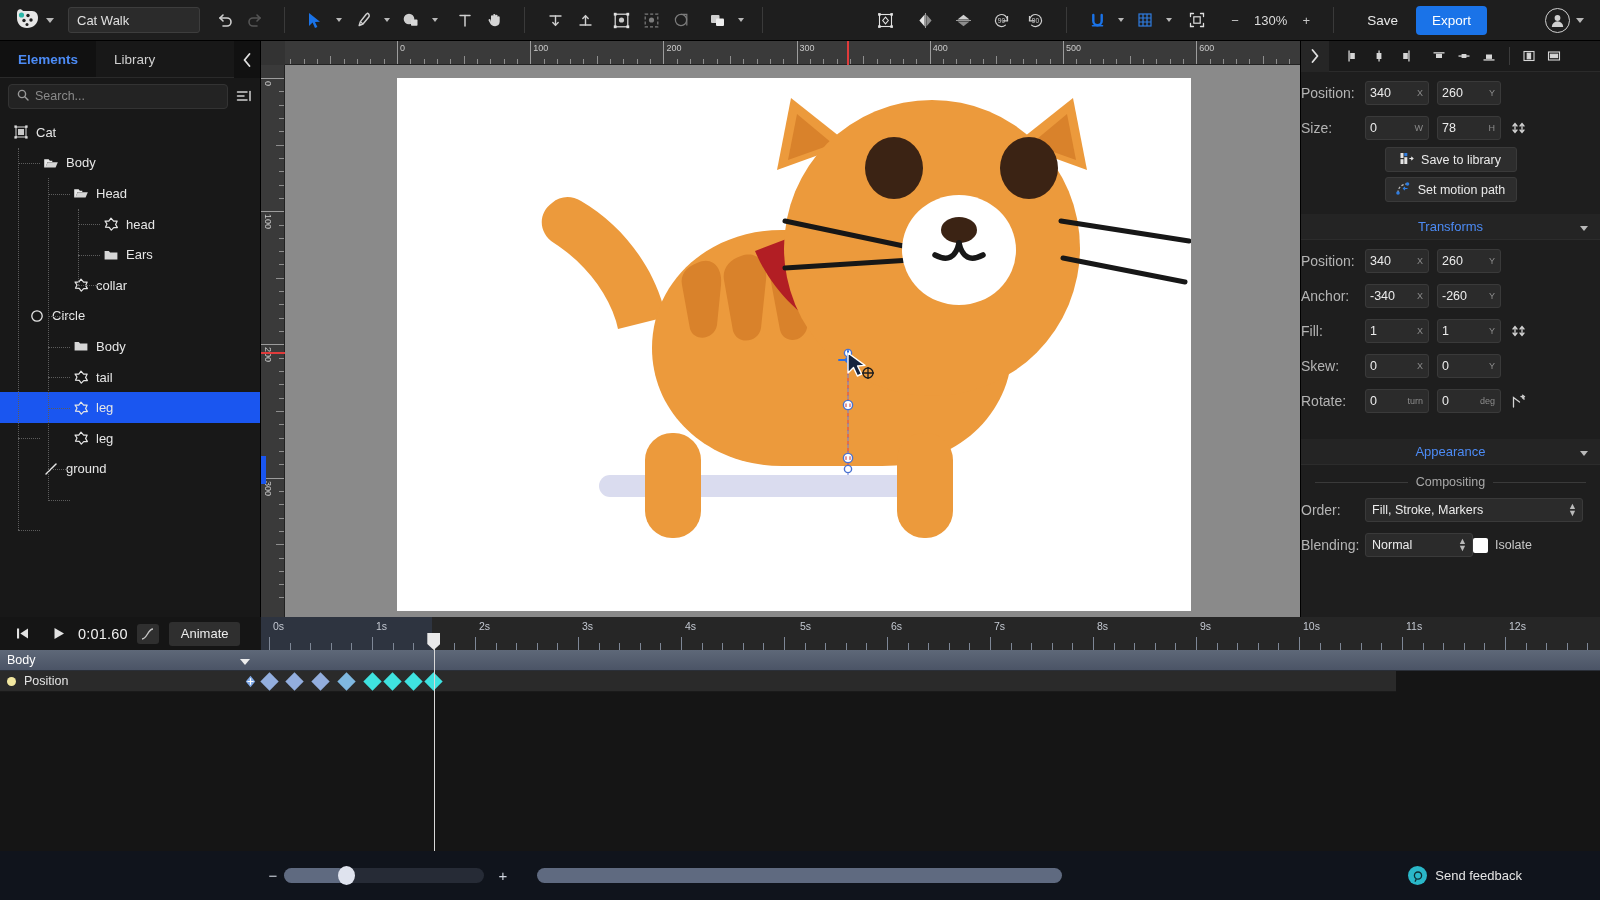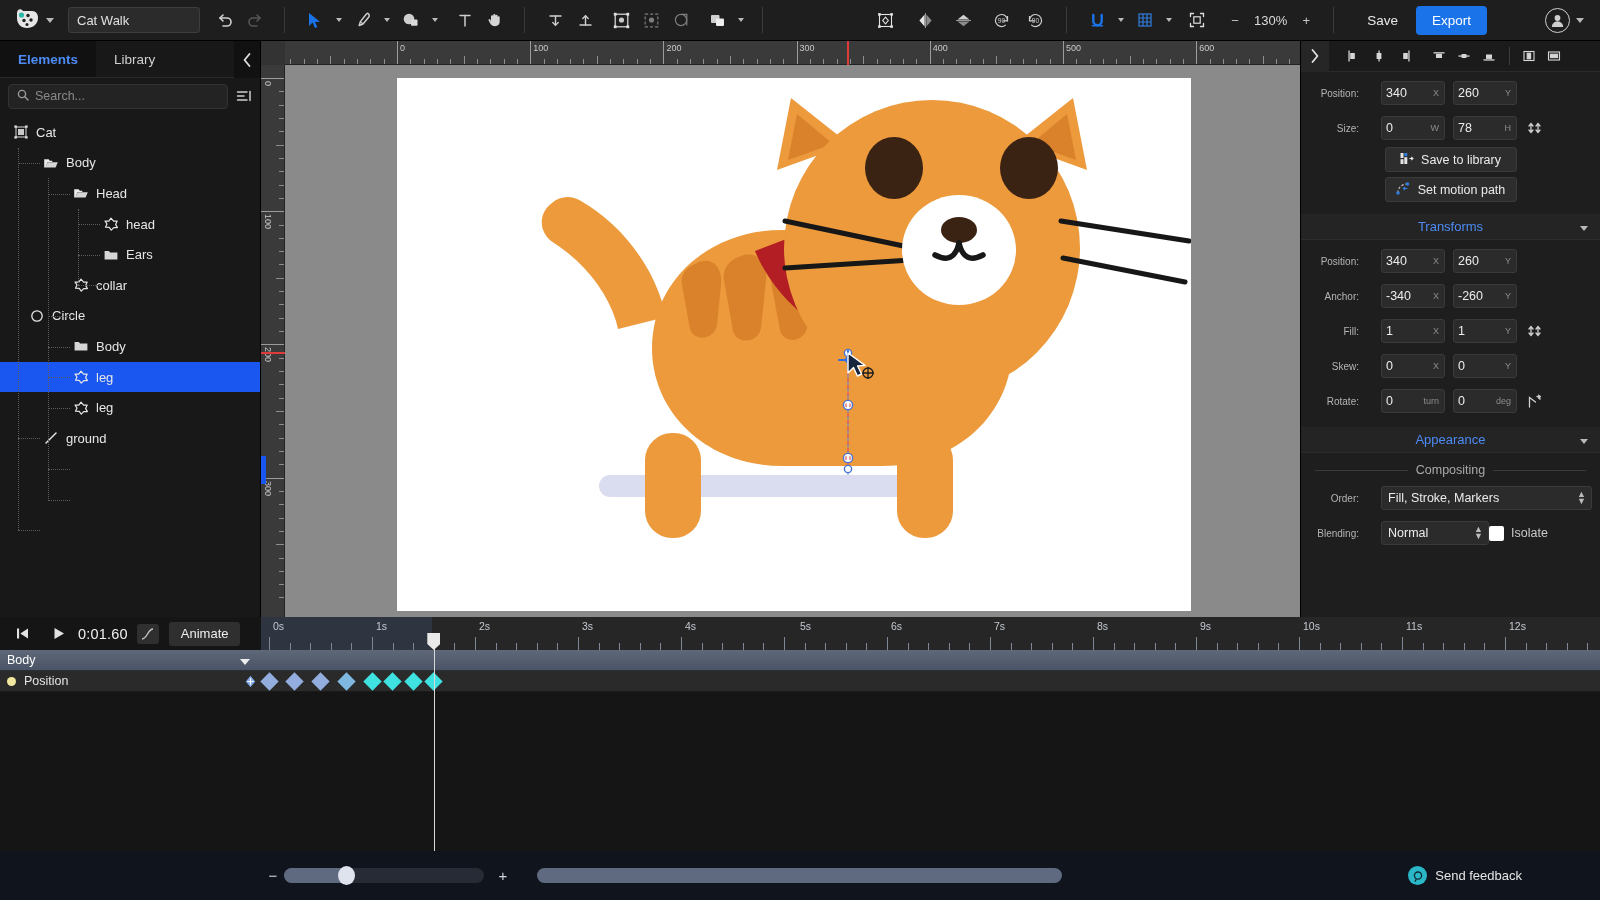--- a/index.html
+++ b/index.html
@@ -103,21 +103,21 @@
   .rp-expand { width:28px; height:31px; display:flex; align-items:center; justify-content:center; background:#262626; cursor:pointer; color:#ddd; font-size:15px; }
   .al-btn { width:25px;height:27px; display:flex;align-items:center;justify-content:center; cursor:pointer; }
   .al-sep { width:1px;height:18px;background:#3c3c3c;margin:0 6px; }
   .sec-head {
     height:26px; display:flex; align-items:center; justify-content:center; position:relative;
     background:#242424; color:#4c8bf5; font-size:13px; border-bottom:1px solid #2c2c2c;
     cursor:pointer;
   }
   .sec-head .sc { position:absolute; right:12px; }
   .prow { display:flex; align-items:center; height:28px; margin-top:7px; padding-right:8px; }
-  .plabel { width:58px; text-align:right; font-size:10px; color:#b4b4b4; margin-right:22px; flex:0 0 auto;}
+  .plabel { width:58px; text-align:left; font-size:14px; color:#b4b4b4; margin-right:6px; flex:0 0 auto;}
   .field {
     position:relative; width:64px; height:24px; background:#2b2b2b; border:1px solid #3a3a3a;
     border-radius:3px; display:flex; align-items:center; padding:0 4px; margin-right:8px;
   }
   .field input {
     width:100%; background:transparent; border:none; outline:none; color:#ececec; font-size:12.5px;
     font-family:"Liberation Sans", sans-serif;
   }
   .field .unit { position:absolute; right:5px; font-size:9px; color:#8c8c8c; }
   .linkicon { width:18px; display:flex; align-items:center; justify-content:center; color:#d2d2d2; cursor:pointer; }
@@ -150,21 +150,21 @@
     font-size:13px; color:#ededed; display:flex; align-items:center; cursor:pointer;
   }
   .trk-group {
     position:absolute; top:33px; left:0; width:1600px; height:21px;
     background:linear-gradient(#5e6878,#4b5466); display:flex; align-items:center;
     border-bottom:1px solid #2a2f38;
   }
   .trk-group .lbl { font-size:12.5px; color:#fff; padding-left:7px; }
   .trk-group .gc { position:absolute; left:240px; }
   .trk-prop {
-    position:absolute; top:54px; left:0; width:1600px; height:21px; background:#2a2a2a;
+    position:absolute; top:54px; left:0; width:1396px; height:21px; background:#2a2a2a;
     display:flex; align-items:center; border-bottom:1px solid #1a1a1a;text-align:center;
   }
   .dot-y { width:9px;height:9px;border-radius:50%;background:#f2e7a0; margin-left:7px; }
   .trk-prop .lbl { font-size:12.5px; color:#e3e3e3; padding-left:8px; }
   .kf { position:absolute; width:13px; height:13px; transform:rotate(45deg); }
   .playhead { position:absolute; width:1px; background:#d8d8d8; }
   .ph-head { position:absolute; width:13px;height:17px; background:#e9e9e9; }
 
   
   .bottombar { position:absolute; top:851px; left:0; width:1600px; height:49px; background:#10141c; display:flex; align-items:center; }
@@ -485,20 +485,28 @@
           </span>
           <span>Circle</span>
         </div>
         <div class="trow" style="padding-left: 72px;">
           <span class="tw-icon">
             <svg width="16" height="16" viewBox="0 0 16 16">
               <path d="M1.6 12.6 V4 h4.2 l1.3 1.5 h7.3 v7.1 Z" fill="#d6d6d6"></path>
             </svg>
           </span>
           <span>Body</span>
+        </div>
+        <div class="trow" style="padding-left: 72px;">
+          <span class="tw-icon">
+            <svg width="16" height="16" viewBox="0 0 16 16">
+              <path d="M8 2.2 L10.6 5.1 L14.2 5 L12.6 8.4 L14.4 11.6 L10.7 11.6 L8.3 14.2 L6.2 11.4 L2.5 11.2 L4 8 L2.1 5.1 L5.8 5.1 Z" fill="none" stroke="#e6e6e6" stroke-width="1.2" stroke-linejoin="round"></path>
+            </svg>
+          </span>
+          <span>tail</span>
         </div>
         <div class="trow selected" style="padding-left: 72px;">
           <span class="tw-icon">
             <svg width="16" height="16" viewBox="0 0 16 16">
               <path d="M8 2.2 L10.6 5.1 L14.2 5 L12.6 8.4 L14.4 11.6 L10.7 11.6 L8.3 14.2 L6.2 11.4 L2.5 11.2 L4 8 L2.1 5.1 L5.8 5.1 Z" fill="none" stroke="#e6e6e6" stroke-width="1.2" stroke-linejoin="round"></path>
             </svg>
           </span>
           <span>leg</span>
         </div>
         <div class="trow" style="padding-left: 72px;">
@@ -923,21 +931,21 @@
       </div>
       <div class="linkicon">
         <svg width="16" height="15" viewBox="0 0 16 15" fill="none" stroke="#d2d2d2" stroke-width="1.3" stroke-linecap="round">
           <path d="M3.5 13 L3.5 3.5 L9.5 8"></path>
             <path d="M11 2.5 q3 0 3 2.8"></path>
             <path d="M12.6 1.2 L14.3 2.6 L12.6 4"></path>
         </svg>
       </div>
     </div>
 
-    <div class="sec-head" style="margin-top:12px;">
+    <div class="sec-head" style="margin-top:24px;">
       <span>Appearance</span>
       <span class="sc"><i class="caret"></i></span>
     </div>
     <div class="divider-label">Compositing</div>
     <div class="prow">
       <div class="plabel">Order:</div>
       <div class="selectfield" style="width:218px; margin-right:0;">
         <span>Fill, Stroke, Markers</span>
         <span class="spin">▲<br>▼</span>
       </div>

